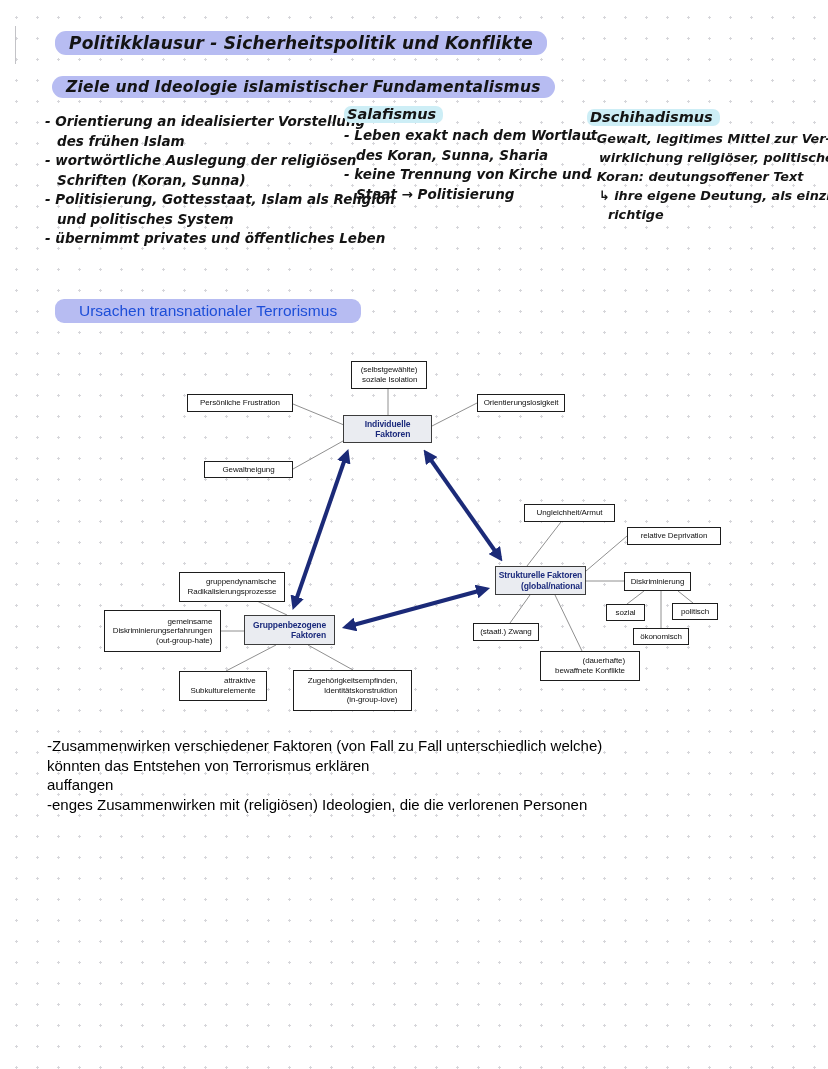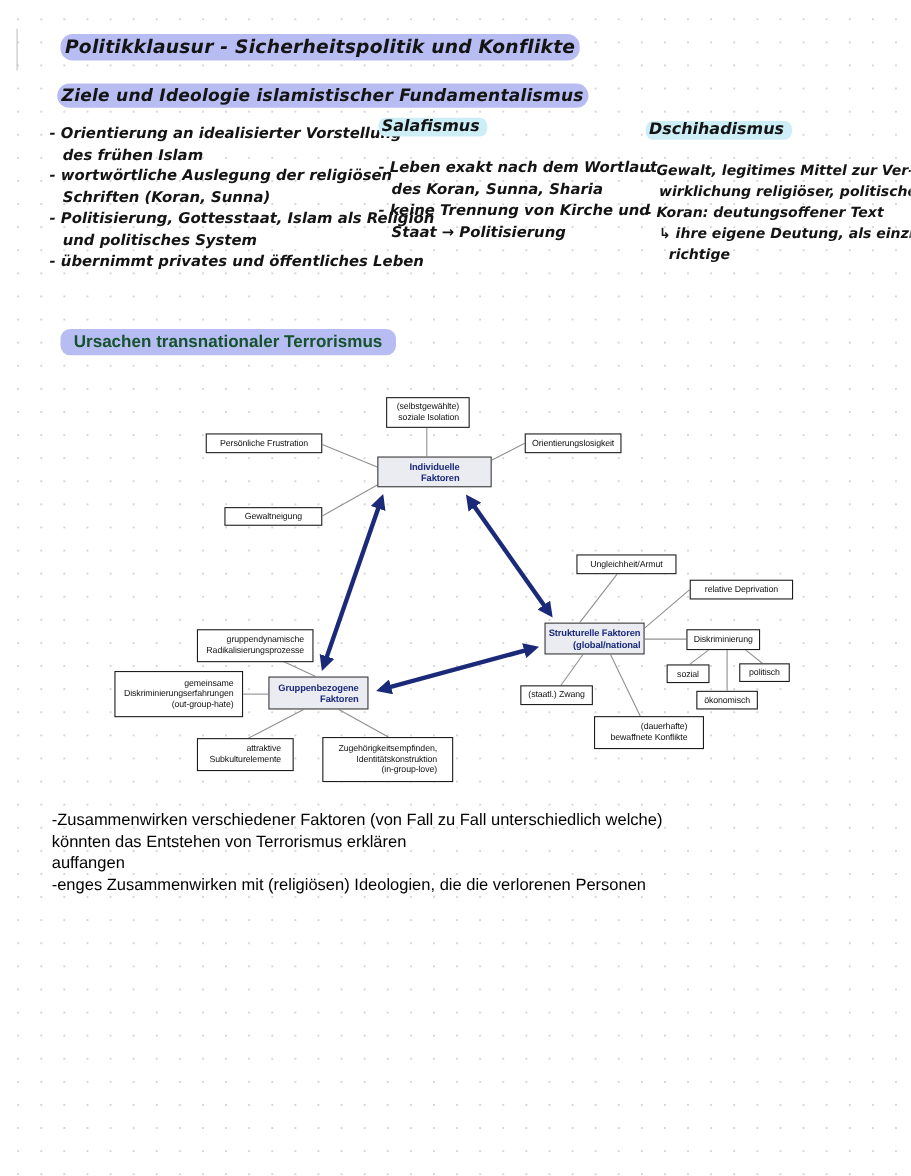--- a/index.html
+++ b/index.html
@@ -6,34 +6,34 @@
   .page{
     position:relative;width:828px;height:1069px;overflow:hidden;
     background-color:#ffffff;
     background-image:radial-gradient(circle, #d6d6da 1.1px, transparent 1.3px);
     background-size:21px 21px;background-position:6px 7px;
     font-family:"Liberation Sans",sans-serif;
   }
   .edge-mark{position:absolute;left:15px;top:26px;width:1px;height:38px;background:#c3c3c7;}
   
   .hw{font-family:"DejaVu Sans",sans-serif;font-style:italic;font-weight:bold;color:#141414;}
-  .pill{position:absolute;display:inline-block;border-radius:11px;padding:2px 4px;white-space:nowrap;}
+  .pill{position:absolute;display:inline-block;border-radius:11px;padding:2px 14px;white-space:nowrap;}
   .pill.lav{background:#b7bcf2;}
   .title{left:55px;top:31px;font-size:17px;letter-spacing:0.2px;}
   .subtitle{left:52px;top:76px;font-size:15.5px;letter-spacing:0.2px;}
   .section-heading{
-    left:55px;top:299px;background:#b7bcf2;border-radius:9px;padding:3px 12px;
-    font-family:"Liberation Sans",sans-serif;font-size:15.5px;color:#14532d;font-weight:bold;
+    left:55px;top:299px;background:#b7bcf2;border-radius:9px;padding:3px 24px;
+    font-family:"Liberation Sans",sans-serif;font-size:15.5px;color:#1d4ed8;
   }
   .notes-col{position:absolute;}
   .col-left{left:45px;top:112px;width:310px;}
   .col-mid{left:344px;top:104px;width:250px;}
   .col-right{left:587px;top:107px;width:240px;}
   .col-header{display:inline-block;background:#cdeef6;border-radius:7px;padding:0 7px 1px 3px;
-    font-size:14.5px;margin-bottom:19px;}
+    font-size:14.5px;margin-bottom:3px;}
   .hw-item{white-space:pre;font-size:13.5px;line-height:19.5px;padding-left:12px;text-indent:-12px;}
   .col-right .hw-item{font-size:12.8px;line-height:19px;}
   
   .diagram{position:absolute;left:100px;top:355px;width:690px;height:360px;}
   .diagram svg{position:absolute;left:0;top:0;}
   .dbox{
     position:absolute;box-sizing:border-box;background:#ffffff;border:1.5px solid #1d1d1d;
     display:flex;align-items:center;justify-content:center;text-align:right;
     white-space:pre-line;font-size:8px;line-height:1.2;letter-spacing:-0.1px;color:#111;
     padding:1px 2px;font-family:"Liberation Sans",sans-serif;
@@ -111,21 +111,21 @@
         <line x1="176" y1="290" x2="126" y2="316"></line>
         <line x1="208" y1="290" x2="253" y2="315"></line>
       </g>
       <g stroke="#1b2a78" stroke-width="4">
         <line x1="247" y1="98" x2="194" y2="251" marker-start="url(#ah)" marker-end="url(#ah)"></line>
         <line x1="326" y1="98" x2="400" y2="203" marker-start="url(#ah)" marker-end="url(#ah)"></line>
         <line x1="246" y1="272" x2="386" y2="234" marker-start="url(#ah)" marker-end="url(#ah)"></line>
       </g>
     </svg>
 
-    <div class="dbox main" style="left:243px;top:60px;width:104px;height:28px">Individuelle
+    <div class="dbox main" style="left:243px;top:60px;width:89px;height:28px">Individuelle
 Faktoren</div>
     <div class="dbox main" style="left:395px;top:211px;width:91px;height:29px">Strukturelle Faktoren
 (global/national</div>
     <div class="dbox main" style="left:144px;top:260px;width:91px;height:30px">Gruppenbezogene
 Faktoren</div>
     <div class="dbox" style="left:251px;top:6px;width:76px;height:28px">(selbstgewählte)
 soziale Isolation</div>
     <div class="dbox" style="left:87px;top:39px;width:106px;height:18px">Persönliche Frustration</div>
     <div class="dbox" style="left:377px;top:39px;width:88px;height:18px">Orientierungslosigkeit</div>
     <div class="dbox" style="left:104px;top:106px;width:89px;height:17px">Gewaltneigung</div>

